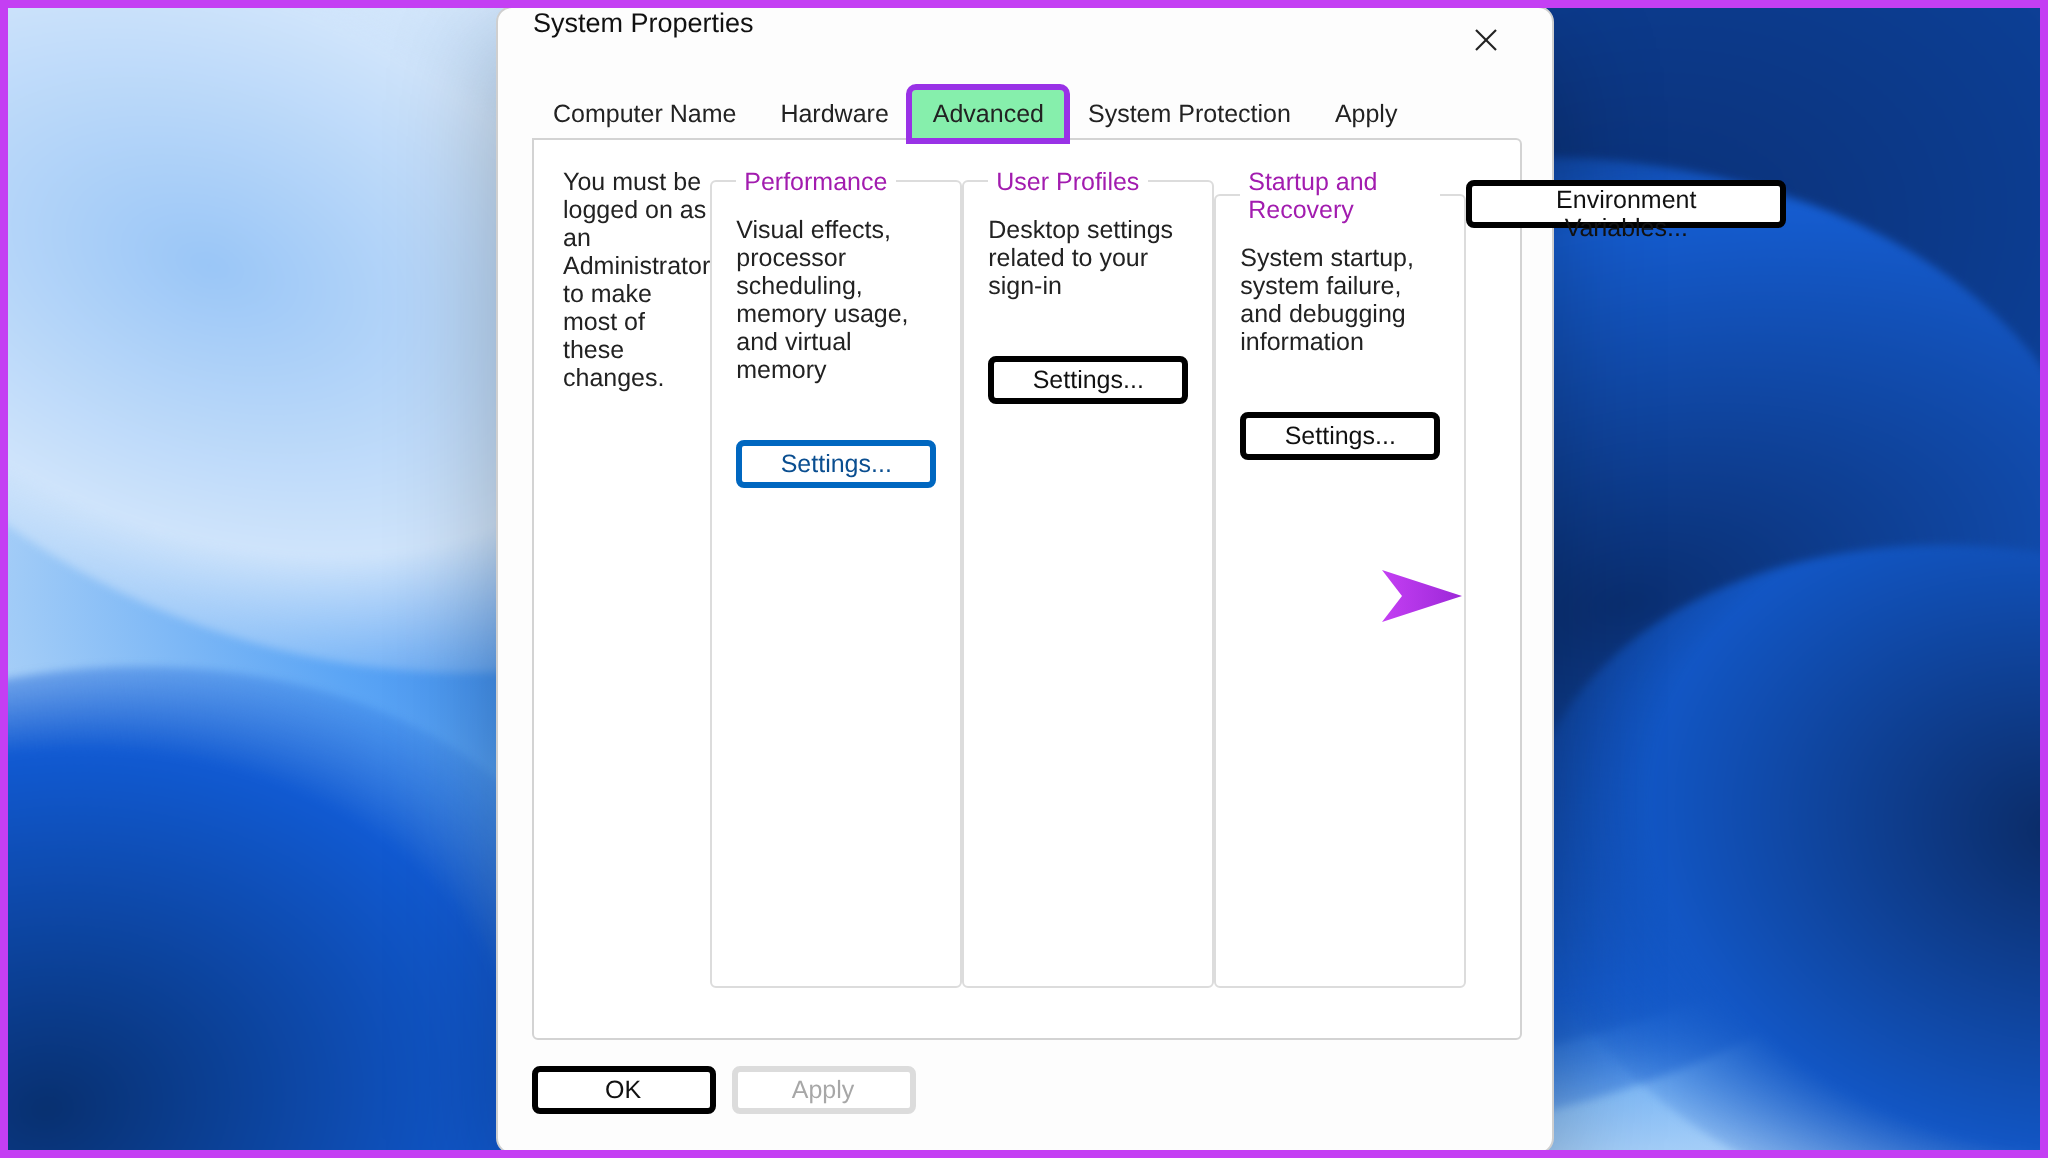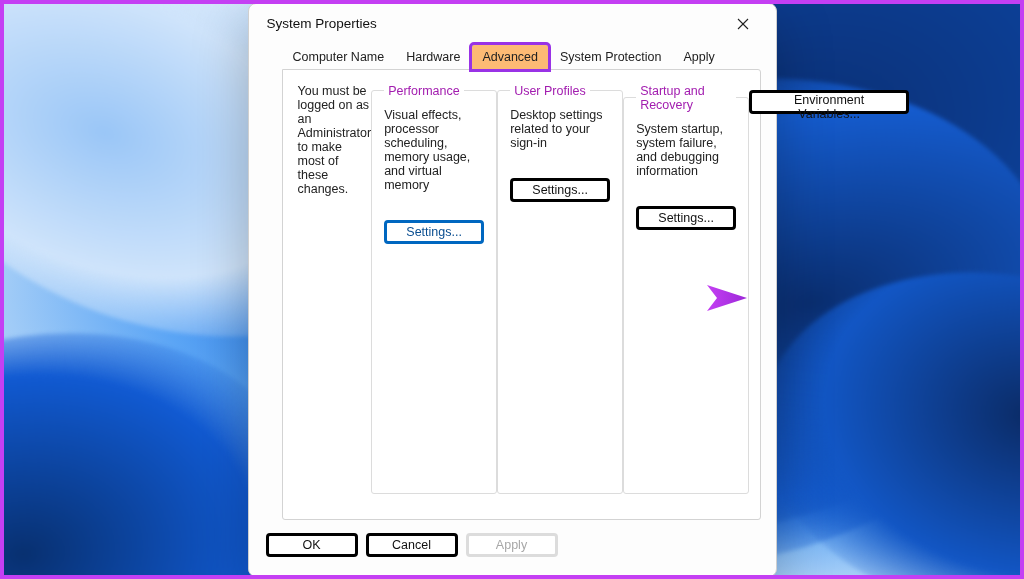--- a/index.html
+++ b/index.html
@@ -38,21 +38,21 @@
       border: 1px solid #cfcfcf;
       border-radius: 8px;
       box-shadow: 0 20px 55px rgba(0,0,0,0.26);
       z-index: 10;
       display: flex;
       flex-direction: column;
     }
     .titlebar {
       height: 40px;
       display: flex;
-      align-items: center;
+      align-items: flex-start;
       padding: 0 10px 0 18px;
     }
     .title-text {
       font-size: 13.5px;
       color: #111;
       flex: 1;
     }
     .close-btn {
       width: 46px;
       height: 32px;
@@ -62,42 +62,41 @@
       border-radius: 4px;
       cursor: pointer;
     }
     .close-btn svg { width: 12px; height: 12px; }
 
     .body-area {
       flex: 1;
       padding: 0 15px 4px 17px;
       display: flex;
       flex-direction: column;
-      margin-left: 16px;
     }
     .tabs {
       display: flex;
       height: 26px;
       position: relative;
       z-index: 2;
     }
     .tab {
       font-size: 12.5px;
       color: #222;
       padding: 5px 10px 0 10px;
       border: 1px solid transparent;
       cursor: pointer;
       white-space: nowrap;
       position: relative;
     }
     .tab.active {
       border: 1px solid #cfcfcf;
       border-bottom: 1px solid #fff;
       border-radius: 3px 3px 0 0;
-      background: #fdba74;
+      background: #86efac;
     }
     .tab.highlighted {
       outline: 3px solid #9932e6;
       outline-offset: -1px;
     }
     .tabpanel {
       border: 1px solid #d3d3d3;
       border-radius: 0 3px 3px 3px;
       padding: 14px 15px 12px 15px;
       margin-top: -1px;
@@ -240,16 +239,15 @@
           <line x1="6" y1="17" x2="132" y2="17" stroke="url(#ag)" stroke-width="6" stroke-linecap="round"></line>
           <polygon points="128,4 168,17 128,30 138,17" fill="url(#ag)"></polygon>
         </svg>
         <button class="win-btn" style="min-width:160px">Environment Variables...</button>
       </div>
     </div>
   </div>
 
   <div class="footer">
     <button class="win-btn">OK</button>
-    <button class="win-btn">Cancel</button>
     <button class="win-btn disabled">Apply</button>
   </div>
 </div>
 
 </body></html>

